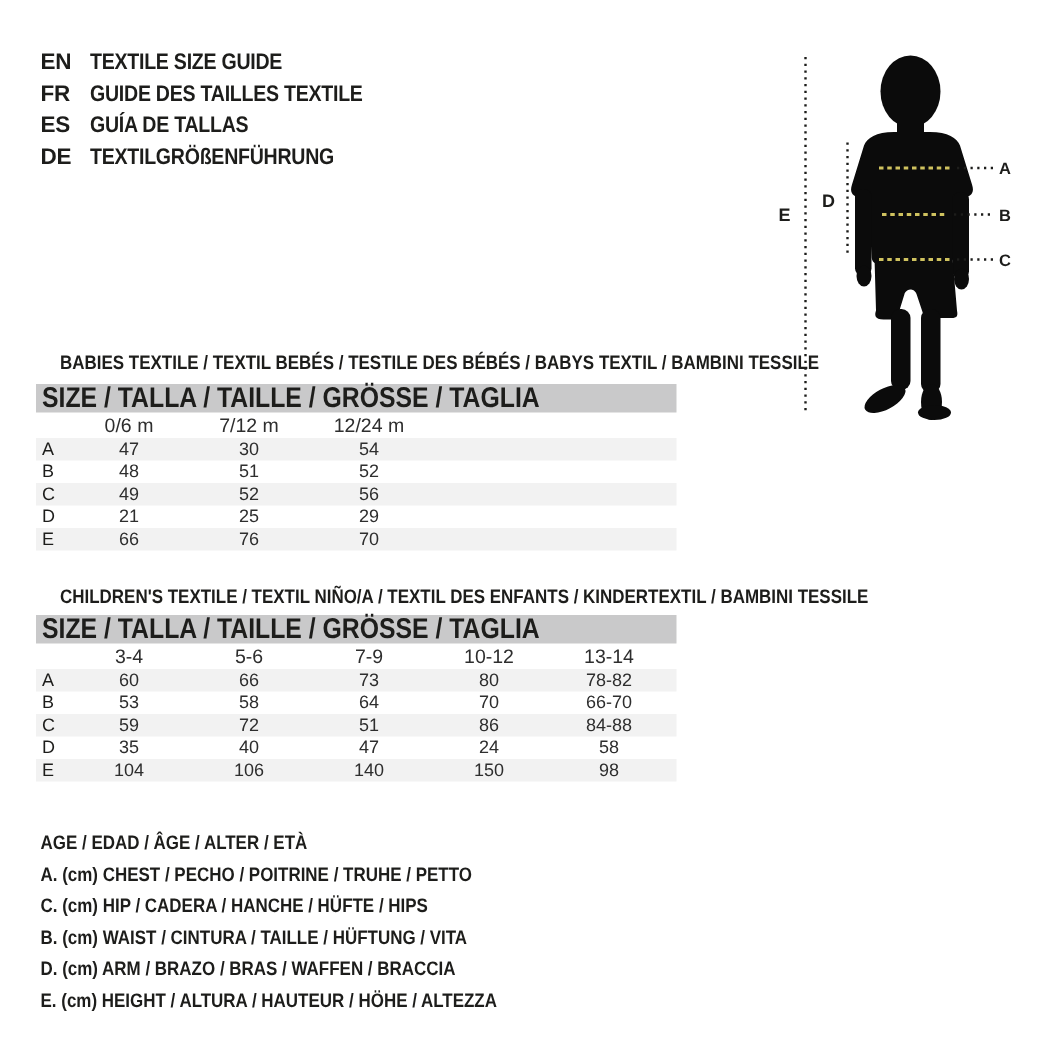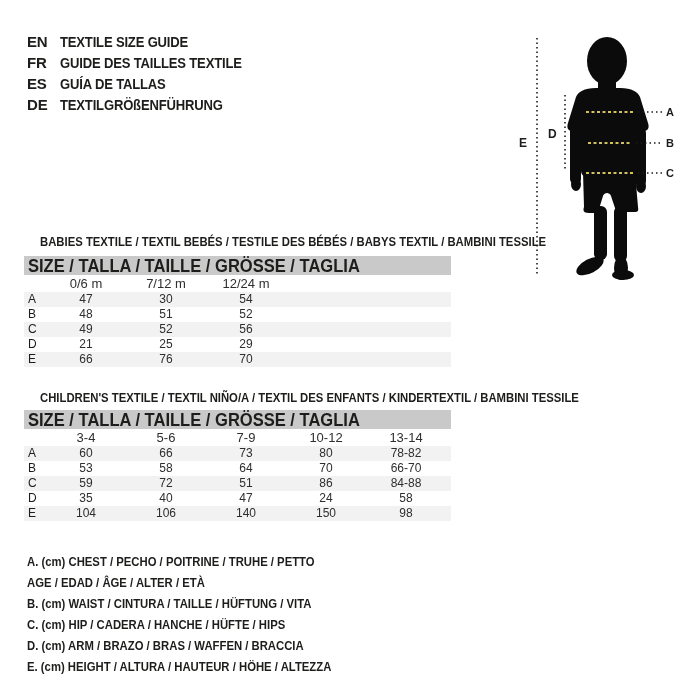--- a/index.html
+++ b/index.html
@@ -204,21 +204,21 @@
       <div class="cell">104</div>
       <div class="cell">106</div>
       <div class="cell">140</div>
       <div class="cell">150</div>
       <div class="cell">98</div>
       <div></div>
     </div>
   </div>
 
   <div class="legend">
+    <div class="legend-line"><span class="cond">AGE / EDAD / ÂGE / ALTER / ETÀ</span></div>
     <div class="legend-line"><span class="cond">A. (cm) CHEST / PECHO / POITRINE / TRUHE / PETTO</span></div>
-    <div class="legend-line"><span class="cond">AGE / EDAD / ÂGE / ALTER / ETÀ</span></div>
+    <div class="legend-line"><span class="cond">C. (cm) HIP / CADERA / HANCHE / HÜFTE / HIPS</span></div>
     <div class="legend-line"><span class="cond">B. (cm) WAIST / CINTURA / TAILLE / HÜFTUNG / VITA</span></div>
-    <div class="legend-line"><span class="cond">C. (cm) HIP / CADERA / HANCHE / HÜFTE / HIPS</span></div>
     <div class="legend-line"><span class="cond">D. (cm) ARM / BRAZO / BRAS / WAFFEN / BRACCIA</span></div>
     <div class="legend-line"><span class="cond">E. (cm) HEIGHT / ALTURA / HAUTEUR / HÖHE / ALTEZZA</span></div>
   </div>
 
 </div>
 
 </body></html>

